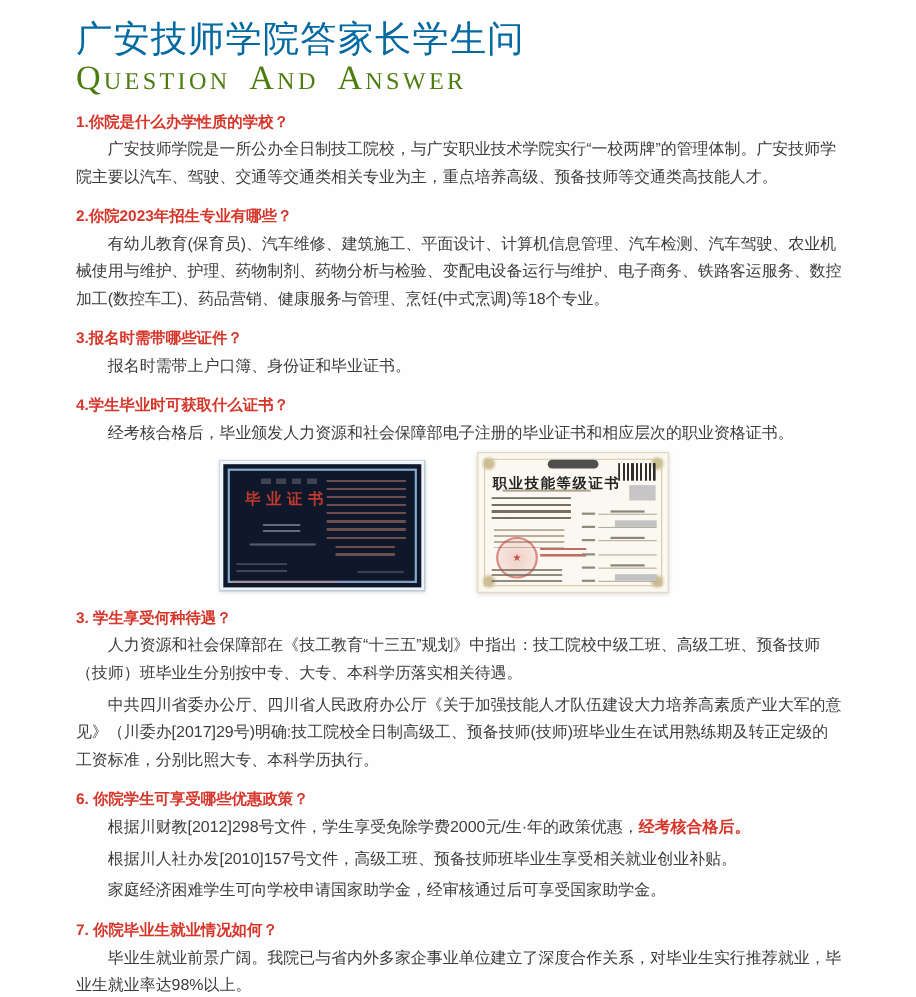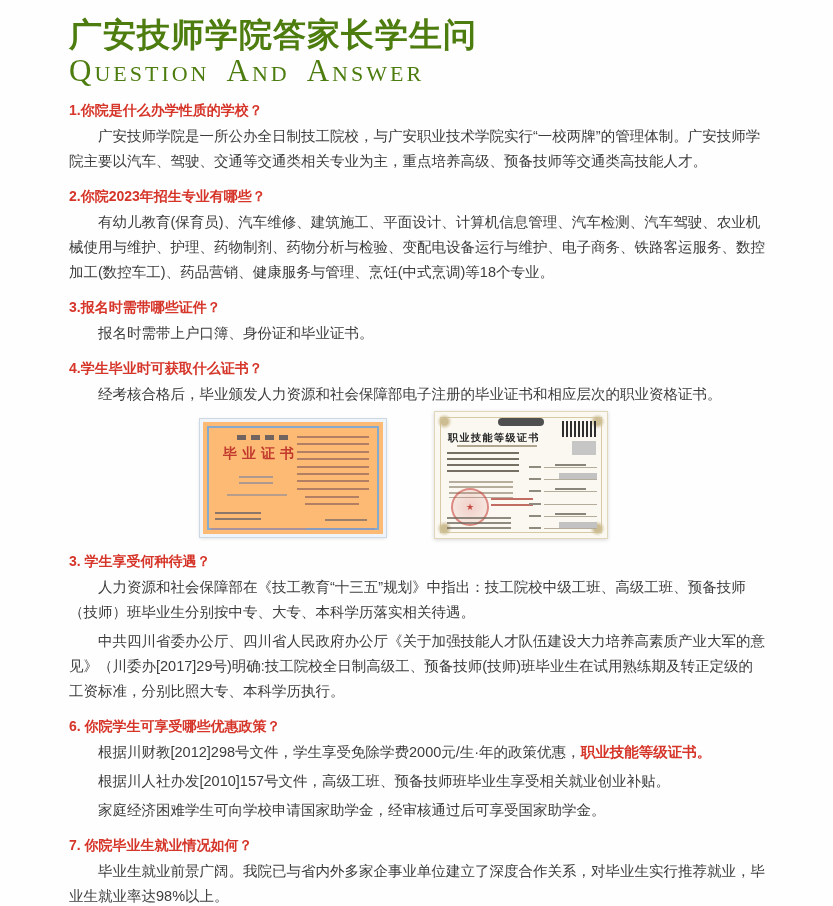--- a/index.html
+++ b/index.html
@@ -9,21 +9,21 @@
     box-sizing:border-box;
     padding:16px 68px 0 69px;
     background:#fefefe;
     overflow:hidden;
     font-family:"Liberation Sans", sans-serif;
   }
   
   .title{
     margin:0;
     font-size:33px;line-height:38px;
-    font-weight:700;color:#4d7c0f;letter-spacing:1px;
+    font-weight:400;color:#0369a1;letter-spacing:1px;
   }
   .subtitle{
     font-family:"Liberation Serif", serif;
     font-variant:small-caps;
     font-size:31px;line-height:34px;
     letter-spacing:3px;word-spacing:8px;
     color:#4d7c0f;
   }
   
   section.qa{margin-top:13px;}
@@ -40,21 +40,21 @@
   .hl{color:#d6352a;font-weight:700;}
   
   .cert-row{
     display:flex;align-items:flex-start;gap:48px;
     margin:4px 0 2px 131px;
   }
   .cert{position:relative;box-shadow:0 1px 4px rgba(0,0,0,.16);}
   
   .cert-blue{
     width:180px;height:112px;margin-top:8px;
-    background:#fdba74;
+    background:#0f172a;
     border:3px solid #eef4fa;outline:1px solid #ccd8e3;
   }
   .cb-frame{position:absolute;inset:4px;border:2px solid #86aace;}
   .cb-head{position:absolute;top:13px;left:34px;width:54px;height:5px;
     background:repeating-linear-gradient(to right,#4e4e5a 0 9px,transparent 9px 14px);opacity:.8;}
   .cb-title{position:absolute;top:23px;left:20px;
     font-size:14px;font-weight:700;letter-spacing:5px;color:#c23a2e;}
   .cb-colr{position:absolute;top:14px;right:14px;width:72px;height:54px;
     background:repeating-linear-gradient(to bottom,#93655d 0 2px,transparent 2px 7.4px);opacity:.7;}
   .cb-mid{position:absolute;top:54px;left:36px;width:34px;height:11px;
@@ -73,21 +73,21 @@
     background:#faf8f1;border:1px solid #e0d6bc;
   }
   .cg-frame{position:absolute;inset:5px;border:1px solid #d6c9a4;}
   .cg-corner{position:absolute;width:15px;height:15px;
     background:radial-gradient(circle at center,#cdbd92 0 32%,rgba(205,189,146,.35) 55%,transparent 72%);}
   .cg-corner.tl{top:2px;left:2px;} .cg-corner.tr{top:2px;right:2px;}
   .cg-corner.bl{bottom:2px;left:2px;} .cg-corner.br{bottom:2px;right:2px;}
   .cg-pill{position:absolute;top:6px;left:50%;transform:translateX(-50%);
     width:46px;height:8px;background:#4f4f4f;border-radius:4px;}
   .cg-title{position:absolute;top:19px;left:13px;
-    font-size:10px;font-weight:700;letter-spacing:1.5px;color:#232323;white-space:nowrap;}
+    font-size:13px;font-weight:700;letter-spacing:1.5px;color:#232323;white-space:nowrap;}
   .cg-subtitle{position:absolute;top:33px;left:22px;width:80px;height:2px;background:#b0a68f;}
   .cg-barcode{position:absolute;top:9px;right:11px;width:34px;height:16px;
     background:repeating-linear-gradient(to right,#2e2e2e 0 2px,transparent 2px 4px);}
   .cg-photo{position:absolute;top:29px;right:11px;width:24px;height:14px;background:#c6c6c6;}
   .cg-p1{position:absolute;top:40px;left:12px;width:72px;height:24px;
     background:repeating-linear-gradient(to bottom,#5f574b 0 2px,transparent 2px 6px);opacity:.85;}
   .cg-p2{position:absolute;top:69px;left:14px;width:64px;height:17px;
     background:repeating-linear-gradient(to bottom,#a59b88 0 2px,transparent 2px 5.5px);opacity:.8;}
   .cg-seal{position:absolute;top:76px;left:16px;width:34px;height:34px;border-radius:50%;
     border:2px solid rgba(198,62,54,.55);
@@ -210,21 +210,21 @@
   </div>
 
   <section class="qa">
     <h2 class="q">3. 学生享受何种待遇？</h2>
     <p class="a">人力资源和社会保障部在《技工教育“十三五”规划》中指出：技工院校中级工班、高级工班、预备技师（技师）班毕业生分别按中专、大专、本科学历落实相关待遇。</p>
     <p class="a">中共四川省委办公厅、四川省人民政府办公厅《关于加强技能人才队伍建设大力培养高素质产业大军的意见》（川委办[2017]29号)明确:技工院校全日制高级工、预备技师(技师)班毕业生在试用熟练期及转正定级的工资标准，分别比照大专、本科学历执行。</p>
   </section>
 
   <section class="qa">
     <h2 class="q">6. 你院学生可享受哪些优惠政策？</h2>
-    <p class="a"><span>根据川财教[2012]298号文件，学生享受免除学费2000元/生·年的政策优惠，</span><span class="hl">职业技能等级证书。</span></p>
+    <p class="a"><span>根据川财教[2012]298号文件，学生享受免除学费2000元/生·年的政策优惠，</span><span class="hl">经考核合格后。</span></p>
     <p class="a">根据川人社办发[2010]157号文件，高级工班、预备技师班毕业生享受相关就业创业补贴。</p>
     <p class="a">家庭经济困难学生可向学校申请国家助学金，经审核通过后可享受国家助学金。</p>
   </section>
 
   <section class="qa">
     <h2 class="q">7. 你院毕业生就业情况如何？</h2>
     <p class="a">毕业生就业前景广阔。我院已与省内外多家企事业单位建立了深度合作关系，对毕业生实行推荐就业，毕业生就业率达98%以上。</p>
   </section>
 
 </div>

